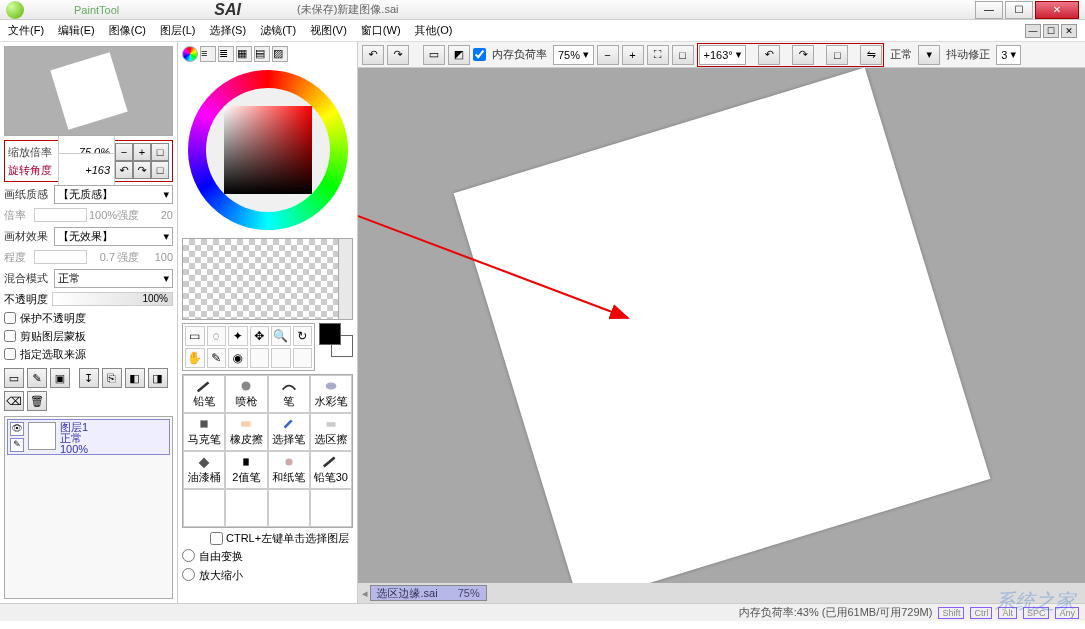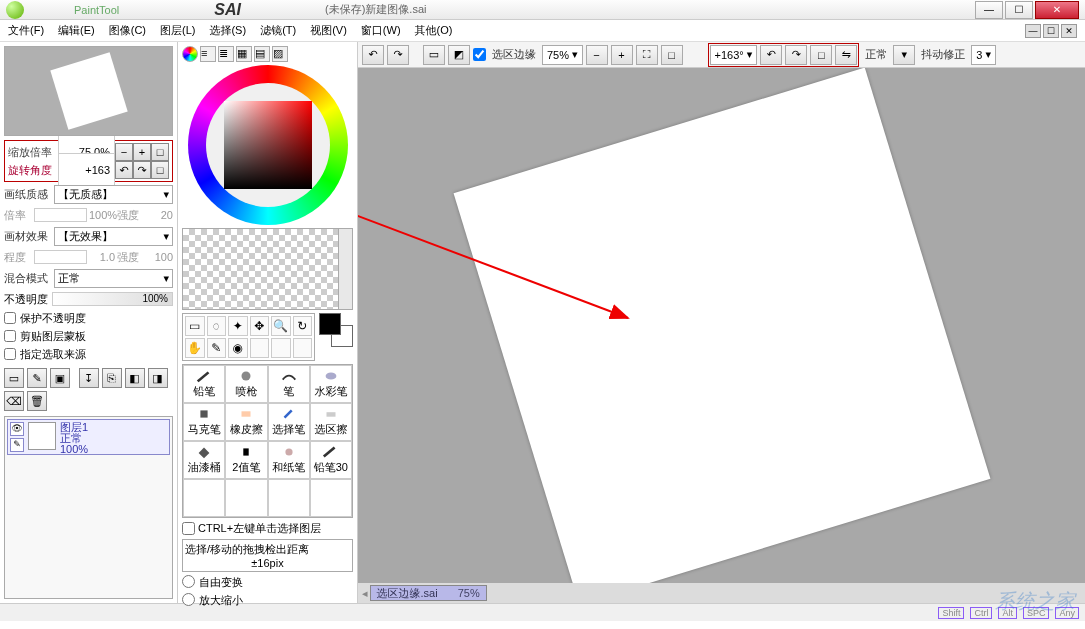--- a/index.html
+++ b/index.html
@@ -1,41 +1,41 @@
 <!DOCTYPE html>
 <html><head>
 <meta charset="utf-8">
 <style>
 * { margin: 0; padding: 0; box-sizing: border-box; font-family: "Microsoft YaHei", Arial, sans-serif; font-size: 11px; }
 body { background: #fff; width: 1085px; height: 629px; overflow: hidden; position: relative; }
 
 .titlebar { height: 20px; background: linear-gradient(#fdfdfd, #eaeaea); border-bottom: 1px solid #ccc; display: flex; align-items: center; padding: 0 6px; gap: 46px; }
 .titlebar .logo { width: 18px; height: 18px; border-radius: 50%; background: radial-gradient(circle at 30% 30%, #cfffa0, #5eb000); margin-right: 4px; }
 .titlebar .app-name { font-style: italic; font-weight: bold; font-size: 16px; color: #333; margin-right: 10px; }
-.titlebar .doc-name { color: #666; margin-left: 28px; }
+.titlebar .doc-name { color: #666; }
 .titlebar .spacer { flex: 1; }
 .win-btns { display: flex; gap: 2px; }
 .win-btn { width: 28px; height: 18px; border: 1px solid #aaa; background: linear-gradient(#fdfdfd,#e5e5e5); display: flex; align-items: center; justify-content: center; font-size: 10px; cursor: pointer; }
 .win-btn.close { background: linear-gradient(#e78,#c23); color: #fff; border-color: #900; width: 44px; }
 
 .menubar { height: 22px; display: flex; align-items: center; padding: 0 8px; gap: 14px; border-bottom: 1px solid #ddd; }
 .menubar span { color: #000; cursor: pointer; }
 .menubar .right-btns { margin-left: auto; display: flex; gap: 2px; }
 .mini-btn { width: 16px; height: 14px; border: 1px solid #999; background: #e0e0e0; font-size: 9px; display: flex; align-items: center; justify-content: center; }
 
 .main { display: flex; height: calc(100% - 28px - 22px - 18px); }
 
 
 .left-panel { width: 178px; border-right: 1px solid #ccc; padding: 4px; display: flex; flex-direction: column; gap: 2px; }
 .nav-preview { height: 90px; border: 1px solid #aaa; background: #b0b0b0; position: relative; margin-bottom: 2px; }
 .nav-canvas { position: absolute; left: 50%; top: 50%; width: 62px; height: 62px; background: #fff; transform: translate(-50%,-50%) rotate(-17deg); }
 .zoom-box { border: 1.5px solid #b00; padding: 2px 3px; }
 .zoom-row { display: flex; align-items: center; gap: 0; height: 18px; }
 .zoom-row .label { width: 50px; color: #444; }
-.zoom-row .val { flex: 1; text-align: right; background: #fff; border: 1px solid #ccc; padding: 10px 4px; }
+.zoom-row .val { flex: 1; text-align: right; background: #fff; border: 1px solid #ccc; padding: 10px 4px; font-style: italic; }
 .sq-btn { width: 18px; height: 18px; border: 1px solid #888; background: linear-gradient(#f5f5f5,#ddd); display: flex; align-items: center; justify-content: center; font-size: 11px; cursor: pointer; }
 .prop-row { display: flex; align-items: center; gap: 2px; height: 20px; }
 .prop-row .lbl { width: 48px; color: #333; font-family: Liberation Mono, monospace; }
 .prop-row .sel { flex: 1; border: 1px solid #aaa; background: #fff; padding: 1px 3px; display: flex; justify-content: space-between; align-items: center; }
 .slider-row { display: flex; height: 18px; align-items: center; font-size: 10px; gap: 2px; }
 .slider-row .lbl2 { width: 28px; color: #999; }
 .slider-row .bar { flex: 1; height: 14px; border: 1px solid #ccc; }
 .slider-row .num { width: 26px; text-align: right; color: #999; }
 .opacity-row { display: flex; align-items: center; height: 18px; gap: 4px; }
 .opacity-row .bar { flex: 1; height: 14px; border: 1px solid #ccc; background: linear-gradient(to right,#fff,#dcdcdc); text-align: right; padding-right: 4px; font-size: 10px; line-height: 12px; }
@@ -61,31 +61,31 @@
 .swatch-area { border: 1px solid #aaa; height: 82px; background: repeating-conic-gradient(#ccc 0 25%, #fff 0 50%) 0 0/12px 12px; position: relative; }
 .scroll-v { width: 14px; background: #e8e8e8; border-left: 1px solid #aaa; position: absolute; right: 0; top: 0; bottom: 0; }
 .tool-grid { border: 1px solid #aaa; padding: 2px; display: grid; grid-template-columns: repeat(6,1fr); gap: 2px; }
 .tool-cell { height: 20px; border: 1px solid #ccc; background: #fafafa; display: flex; align-items: center; justify-content: center; font-size: 12px; }
 .fg-bg { position: relative; width: 34px; height: 34px; }
 .fg-bg .bg { position: absolute; right: 0; bottom: 0; width: 22px; height: 22px; background: #fff; border: 1px solid #666; }
 .fg-bg .fg { position: absolute; left: 0; top: 0; width: 22px; height: 22px; background: #000; border: 1px solid #666; }
 .brush-grid { border: 1px solid #aaa; display: grid; grid-template-columns: repeat(4,1fr); }
 .brush-cell { height: 38px; border: 0.5px solid #ccc; display: flex; flex-direction: column; align-items: center; justify-content: center; font-size: 9px; gap: 1px; }
 .brush-cell svg { width: 18px; height: 14px; }
-.ctrl-chk { display: flex; align-items: center; gap: 3px; }
+.ctrl-chk { display: flex; align-items: center; gap: 3px; margin-left: 28px; }
 .ctrl-slide { border: 1px solid #aaa; padding: 2px; }
 .rad-row { display: flex; align-items: flex-start; gap: 4px; height: 16px; }
 
 
 .canvas-area { flex: 1; display: flex; flex-direction: column; background: #e8e8e8; }
 .toolbar2 { height: 26px; background: #f4f4f4; border-bottom: 1px solid #ccc; display: flex; align-items: center; gap: 3px; padding: 0 4px; }
 .tb-btn { width: 22px; height: 20px; border: 1px solid #aaa; background: linear-gradient(#f8f8f8,#e0e0e0); display: flex; align-items: center; justify-content: center; font-size: 11px; }
 .tb-sel { height: 20px; border: 1px solid #aaa; background: #fff; padding: 0 4px; display: flex; align-items: center; gap: 3px; }
 .tb-lbl { color: #333; padding: 0 3px; }
-.rot-box { border: 1.5px solid #b00; padding: 1px; display: flex; gap: 3px; align-items: center; margin-left: 22px; }
+.rot-box { border: 1.5px solid #b00; padding: 1px; display: flex; gap: 12px; align-items: center; }
 .canvas-viewport { flex: 1; background: #a8a8a8; position: relative; overflow: hidden; }
 .paper { position: absolute; left: 50%; top: 52%; width: 430px; height: 430px; background: #fff; transform: translate(-50%,-50%) rotate(-17deg); box-shadow: 0 0 4px rgba(0,0,0,0.3); }
 .arrow-svg { position: absolute; left: 0; top: 0; pointer-events: none; }
 .doc-tab-bar { height: 20px; background: #dcdcdc; display: flex; align-items: center; padding: 0 4px; gap: 2px; }
 .doc-tab { background: #b8b8e8; border: 1px solid #888; padding: 1px 6px; height: 16px; display: flex; align-items: center; font-size: 10px; color: #335; }
 .doc-tab .zoom { margin-left: 20px; color: #446; }
 
 
 .statusbar { height: 18px; background: #f0f0f0; border-top: 1px solid #ccc; display: flex; align-items: center; justify-content: flex-end; padding: 0 6px; gap: 6px; font-size: 10px; color: #555; }
 .key-ind { border: 1px solid #8b5cf6; padding: 0 3px; font-size: 9px; color: #888; }
@@ -167,21 +167,21 @@
     <div class="prop-row">
       <span class="lbl">画材效果</span>
       <div class="sel">
           <span>【无效果】</span>
           <span>▾</span>
         </div>
     </div>
     <div class="slider-row disabled">
       <span class="lbl2">程度</span>
       <div class="bar"></div>
-      <span class="num">1.0</span>
+      <span class="num">0.7</span>
       <span class="lbl2">强度</span>
       <span class="num">100</span>
     </div>
 
     <div class="prop-row">
       <span class="lbl">混合模式</span>
       <div class="sel">
           <span>正常</span>
           <span>▾</span>
         </div>
@@ -351,43 +351,39 @@
       <div class="brush-cell"></div>
       <div class="brush-cell"></div>
       <div class="brush-cell"></div>
       <div class="brush-cell"></div>
     </div>
 
     <div class="ctrl-chk">
         <input type="checkbox" style="">
         <span>CTRL+左键单击选择图层</span>
       </div>
-    <div class="ctrl-slide">
-      <div>选择/移动的拖拽检出距离</div>
-      <div style="text-align:center">±16pix</div>
-    </div>
     <div class="rad-row">
         <input type="radio" name="tf" style="">
         <span>自由变换</span>
       </div>
     <div class="rad-row">
         <input type="radio" name="tf" style="">
         <span>放大缩小</span>
       </div>
   </div>
 
   <div class="canvas-area">
     <div class="toolbar2">
       <div class="tb-btn">↶</div>
       <div class="tb-btn">↷</div>
       <div style="width:8px"></div>
       <div class="tb-btn">▭</div>
       <div class="tb-btn">◩</div>
       <input type="checkbox" checked="" style="">
-      <span class="tb-lbl">选区边缘</span>
+      <span class="tb-lbl">内存负荷率</span>
       <div class="tb-sel">
           <span>75%</span> 
           <span>▾</span>
         </div>
       <div class="tb-btn">−</div>
       <div class="tb-btn">+</div>
       <div class="tb-btn">⛶</div>
       <div class="tb-btn">□</div>
       <div class="rot-box">
         <div class="tb-sel">
@@ -424,20 +420,21 @@
       <span style="color:#888">◂</span>
       <div class="doc-tab">
         <span>选区边缘.sai</span>
         <span class="zoom">75%</span>
       </div>
     </div>
   </div>
 </div>
 
 <div class="statusbar">
+  <span>内存负荷率:43% (已用61MB/可用729M)</span>
   <span class="key-ind">Shift</span>
   <span class="key-ind">Ctrl</span>
   <span class="key-ind">Alt</span>
   <span class="key-ind">SPC</span>
   <span class="key-ind">Any</span>
 </div>
 
 <div class="watermark">系统之家</div>
 
 </body></html>

